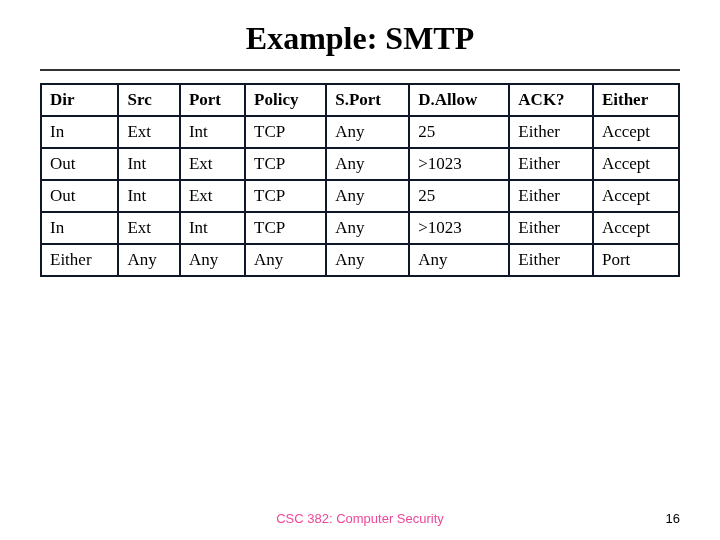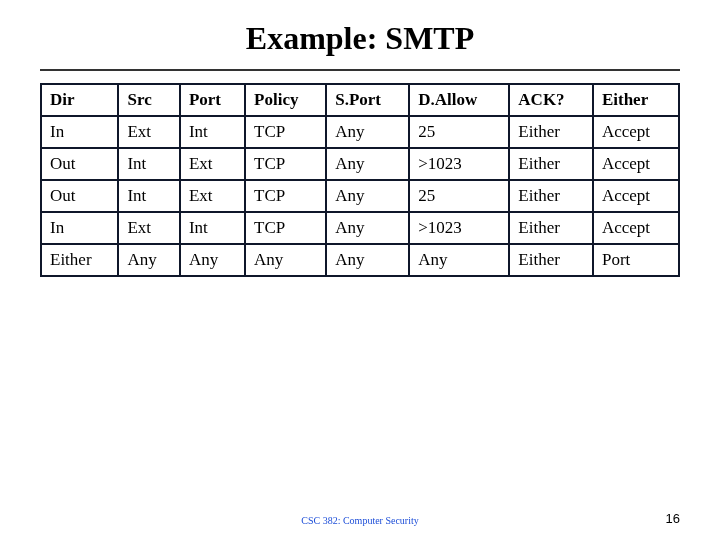--- a/index.html
+++ b/index.html
@@ -52,23 +52,23 @@
     .footer {
       position: absolute;
       bottom: 14px;
       left: 0;
       right: 0;
       display: flex;
       justify-content: center;
       align-items: center;
     }
     .footer-text {
-      font-size: 10px;
-      color: #1d4ed8;
-      font-family: Liberation Serif, serif;
+      font-size: 13px;
+      color: #ec4899;
+      font-family: Liberation Sans, sans-serif;
     }
     .footer-page {
       position: absolute;
       right: 40px;
       bottom: 14px;
       font-size: 13px;
       font-family: Arial, sans-serif;
       margin-left: 8px;
     }
   </style>

